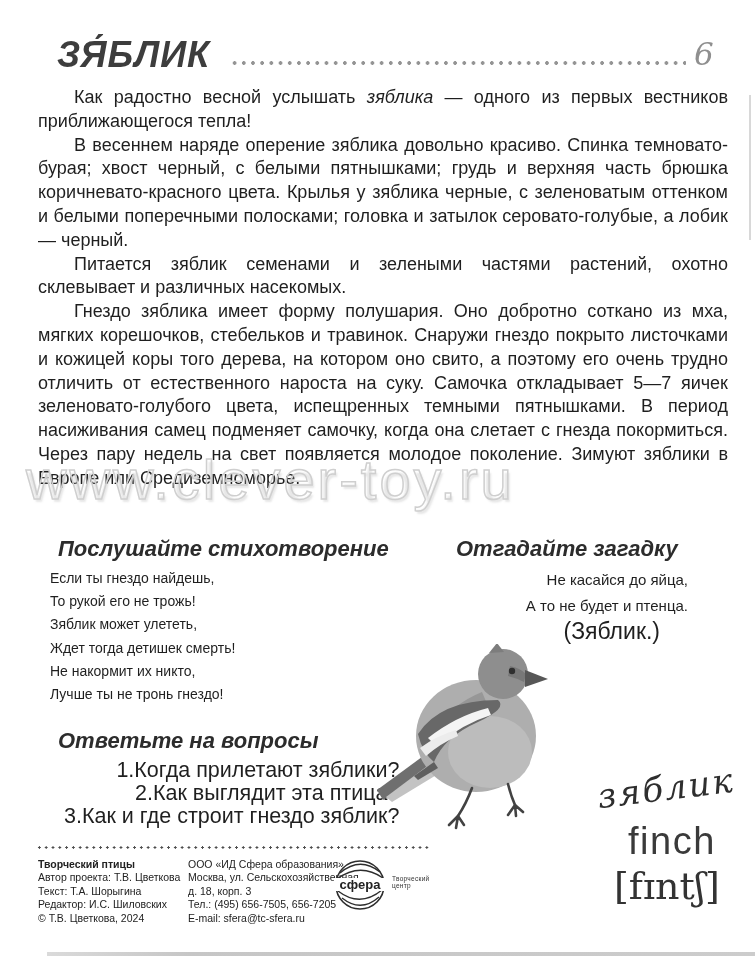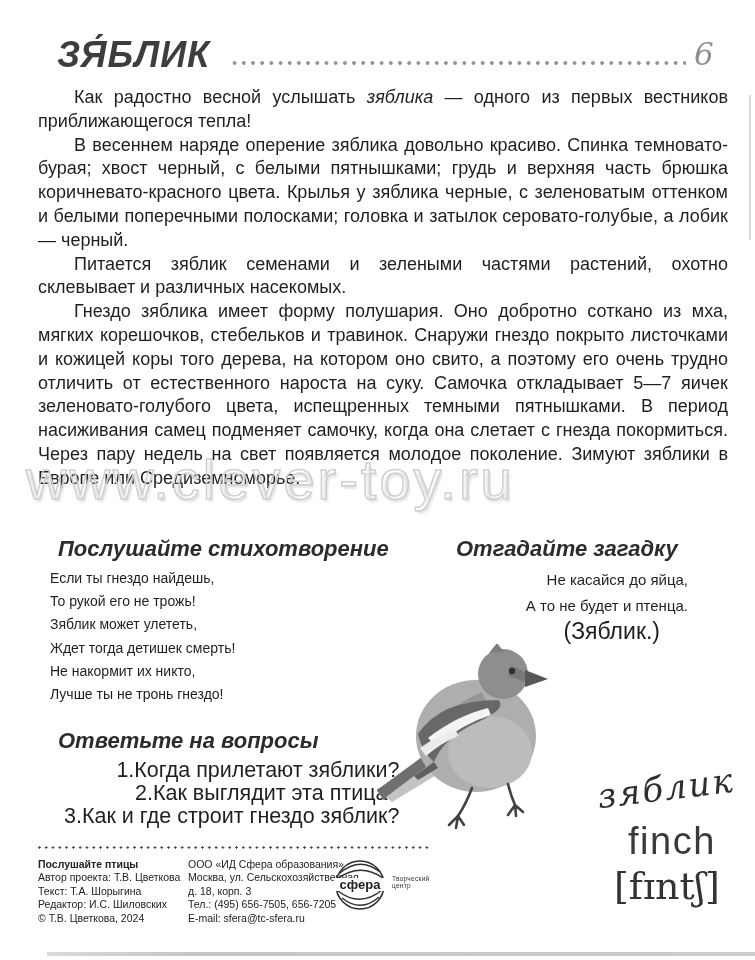--- a/index.html
+++ b/index.html
@@ -159,21 +159,21 @@
     </g>
   </svg>
 
   <div class="vocab-cursive">зяблик</div>
   <div class="vocab-en">finch</div>
   <div class="vocab-ipa">[fɪntʃ]</div>
 
   <div class="foot-dots"></div>
 
   <div class="credits">
-    <div class="series-title">Послушайте птицы</div>
+    <div class="series-title">Творческий птицы</div>
     <div>Автор проекта: Т.В. Цветкова</div>
     <div>Текст: Т.А. Шорыгина</div>
     <div>Редактор: И.С. Шиловских</div>
     <div>© Т.В. Цветкова, 2024</div>
   </div>
 
   <div class="publisher">
     <div>ООО «ИД Сфера образования»</div>
     <div>Москва, ул. Сельскохозяйственная,</div>
     <div>д. 18, корп. 3</div>

